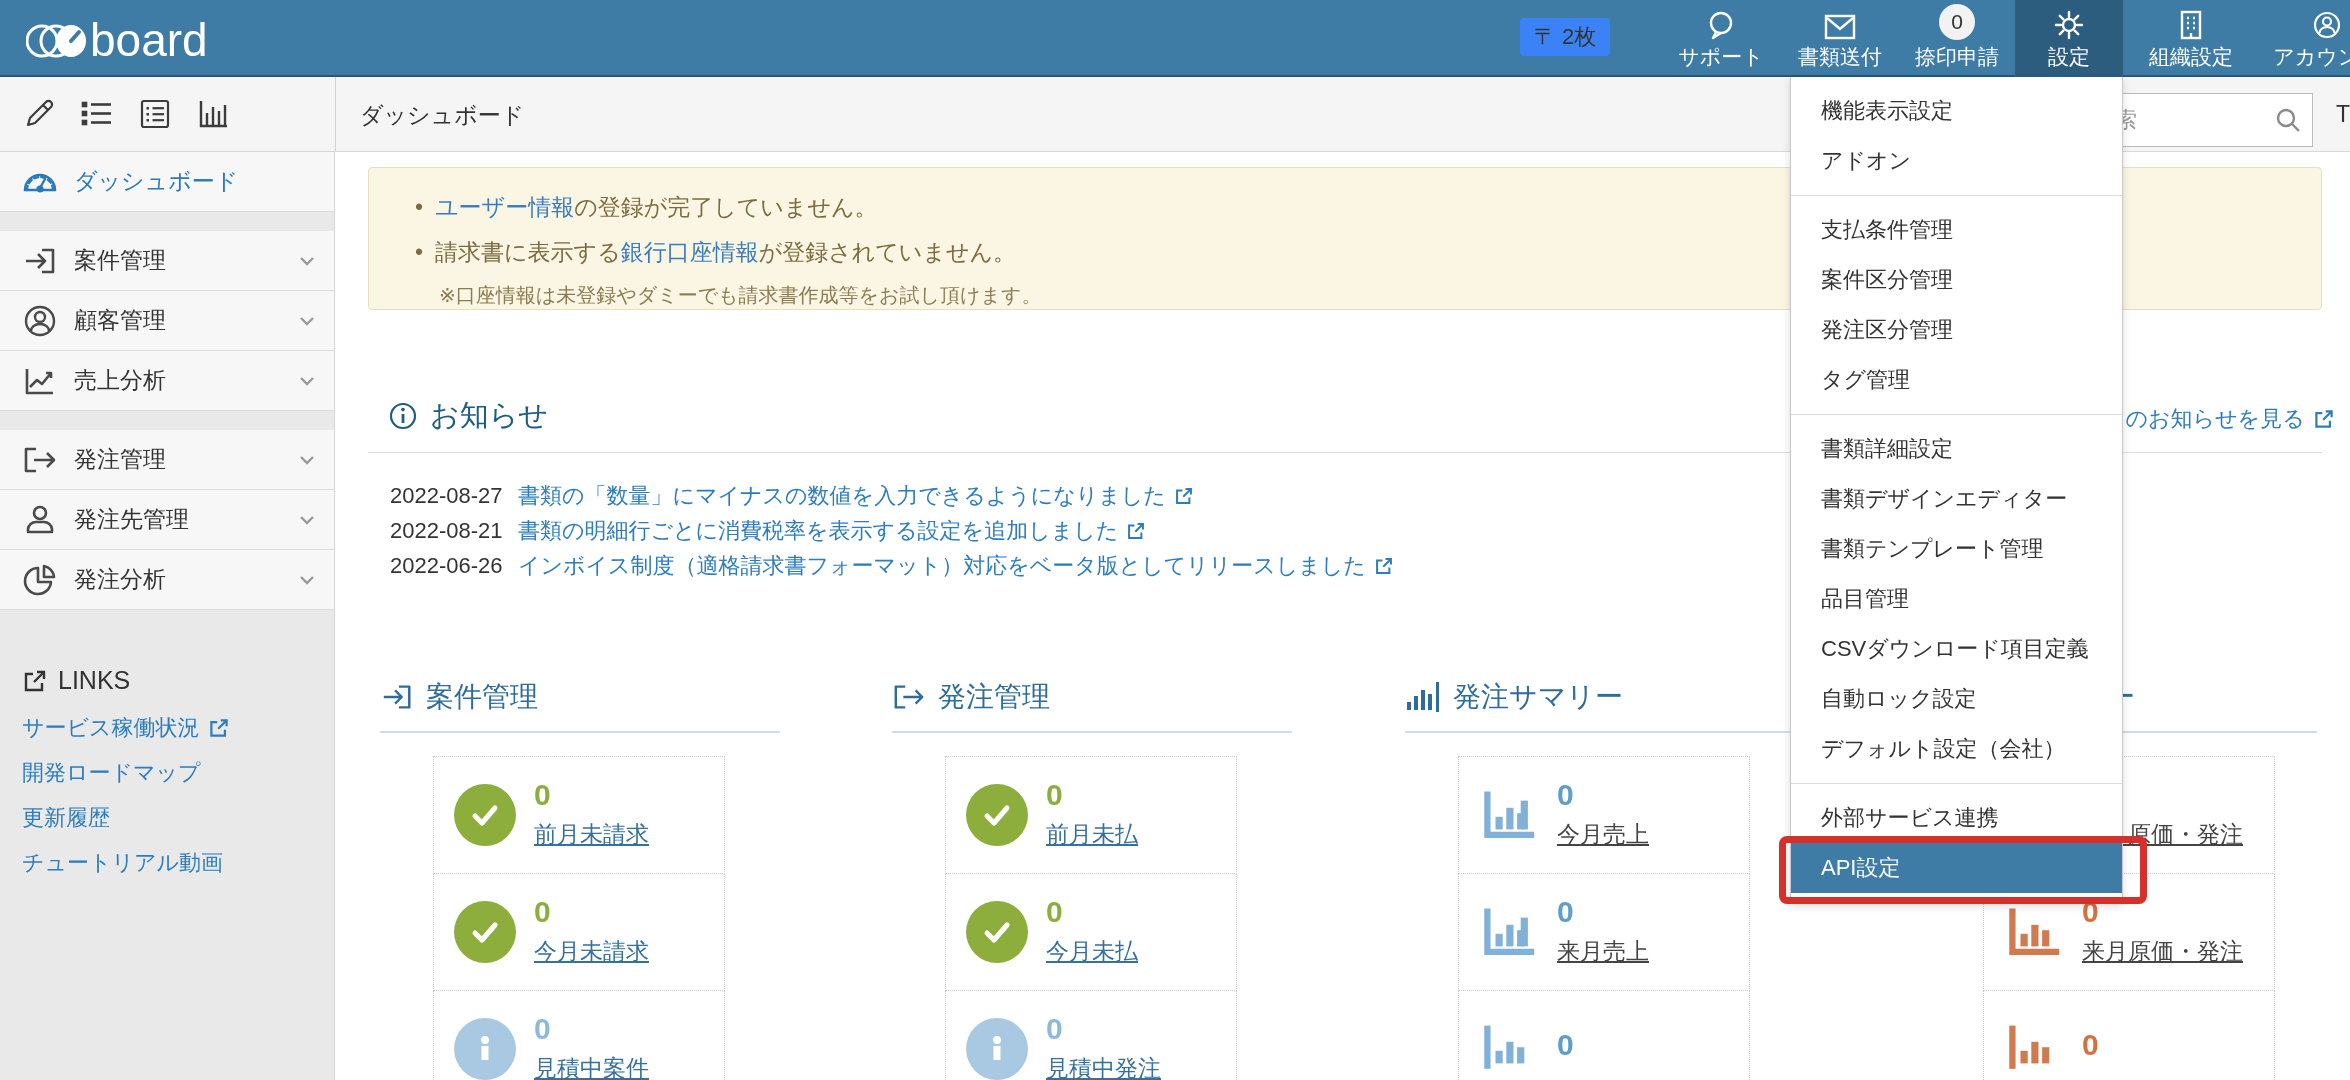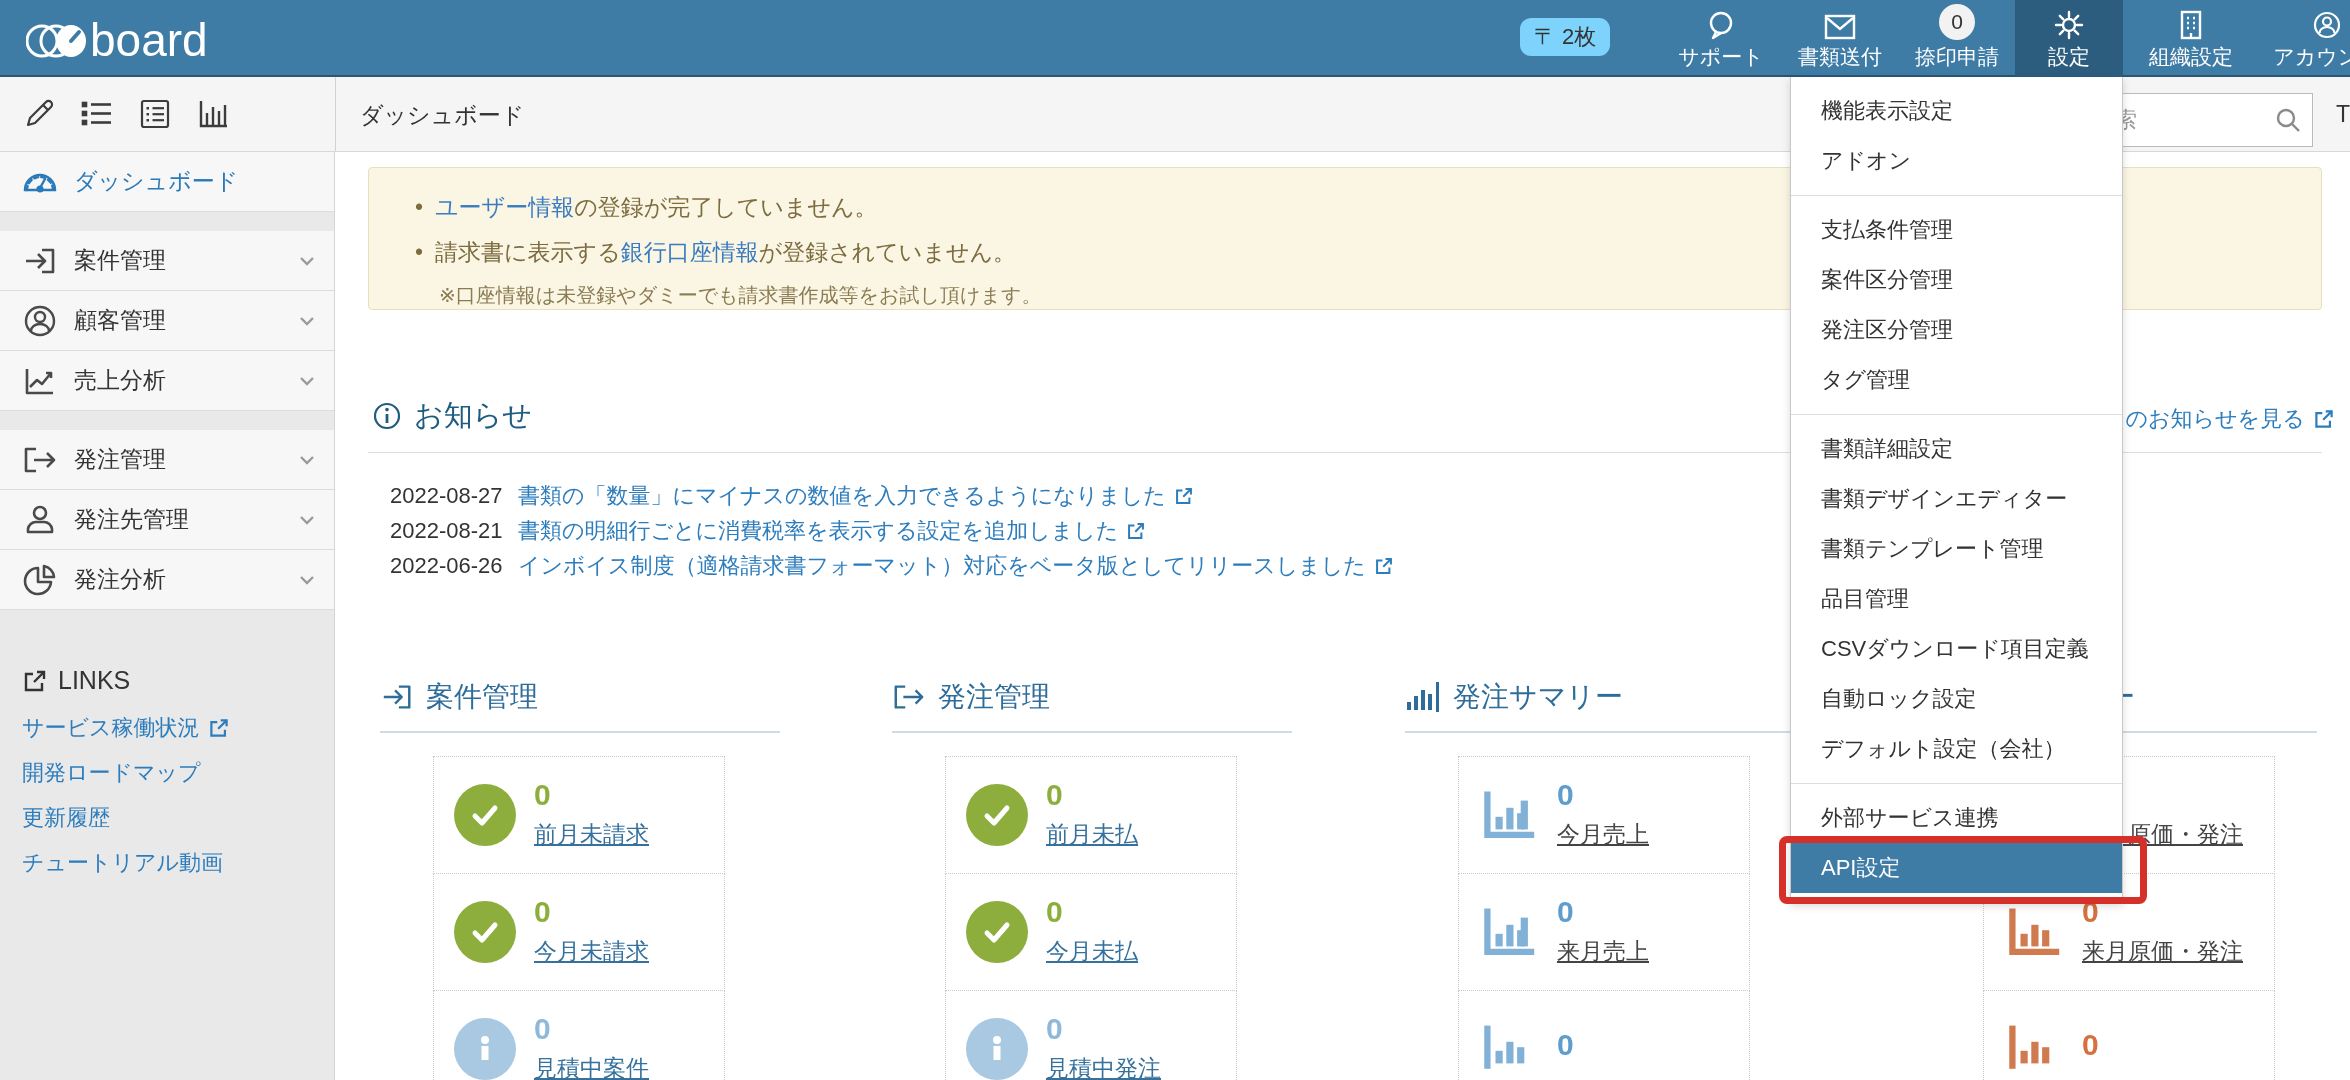--- a/index.html
+++ b/index.html
@@ -3,21 +3,21 @@
 <meta charset="utf-8">
 <style>
   html,body{margin:0;padding:0;background:#fff;}
   body{font-family:"Liberation Sans","DejaVu Sans",sans-serif;}
   #app{position:relative;width:2350px;height:1080px;overflow:hidden;background:#fff;}
 
   
   .topbar{position:absolute;left:0;top:0;width:2350px;height:77px;background:#3e7ca6;border-bottom:2px solid #2a5674;box-sizing:border-box;}
   .logo{position:absolute;left:26px;top:12px;display:flex;align-items:center;color:#fff;}
   .logo svg{display:block;}
-  .stamp-badge{position:absolute;left:1520px;top:18px;background:#7dd3fc;color:#333;font-size:22px;padding:8px 14px;border-radius:11px;line-height:1;}
+  .stamp-badge{position:absolute;left:1520px;top:18px;background:#3b82f6;color:#333;font-size:22px;padding:8px 14px;border-radius:4px;line-height:1;}
   .tb-item{position:absolute;top:0;height:77px;display:flex;flex-direction:column;align-items:center;justify-content:center;color:#fff;cursor:pointer;}
   .tb-item .tb-ico{height:34px;display:flex;align-items:flex-end;justify-content:center;}
   .tb-item .tb-label{font-size:21px;margin-top:3px;white-space:nowrap;}
   .tb-item.active{background:#2c5d7f;}
   .tb-badge{width:36px;height:36px;border-radius:50%;background:#f2f2f2;color:#333;font-size:21px;display:flex;align-items:center;justify-content:center;}
 
   
   .header{position:absolute;left:0;top:77px;width:2350px;height:75px;background:#f5f5f5;border-bottom:1px solid #d8d8d8;box-sizing:border-box;}
   .hdr-divider{position:absolute;left:335px;top:0;width:1px;height:74px;background:#d2d2d2;}
   .tool-ico{position:absolute;top:20px;width:34px;height:34px;color:#3c3c3c;cursor:pointer;}
@@ -30,35 +30,35 @@
 
   
   .sidebar{position:absolute;left:0;top:152px;width:335px;height:928px;background:#e9e9e9;border-right:1px solid #d5d5d5;box-sizing:border-box;}
   .side-item{background:#f7f7f7;height:60px;display:flex;align-items:center;padding:0 16px 0 22px;border-bottom:1px solid #dcdcdc;cursor:pointer;box-sizing:border-box;}
   .side-item .s-ico{width:36px;height:36px;margin-right:16px;flex:0 0 auto;color:#4a4a4a;}
   .side-item .s-label{font-size:23px;color:#333;flex:1;}
   .side-item.dash .s-label{color:#2a7ab9;}
   .side-item.dash .s-ico{color:#2a7ab9;}
   .side-gap{height:19px;background:#e9e9e9;}
   .chev{width:22px;height:22px;color:#9a9a9a;flex:0 0 auto;}
-  .links-block{padding:32px 0 0 22px;margin-top:24px;}
+  .links-block{padding:56px 0 0 22px;}
   .links-title{display:flex;align-items:center;font-size:25px;color:#333;margin-bottom:16px;}
   .links-title svg{margin-right:10px;color:#333;}
   .side-link{font-size:22px;color:#2d7dbd;margin-bottom:12px;display:flex;align-items:center;cursor:pointer;line-height:1.5;}
   .side-link svg{margin-left:8px;color:#2d7dbd;}
 
   
   .warning-box{position:absolute;left:368px;top:167px;width:1954px;height:143px;background:#fbf6e3;border:1px solid #e7dfc0;border-radius:4px;box-sizing:border-box;padding:24px 0 0 46px;}
   .warn-line{font-size:23px;color:#7c6c40;margin-bottom:14px;}
   .warn-line .bullet{color:#7c6c40;margin-right:12px;}
   .warn-link{color:#3a7cc0;cursor:pointer;}
   .warn-note{font-size:20px;color:#8a7b52;margin-left:24px;}
 
   
-  .news-title{position:absolute;left:372px;top:396px;display:flex;align-items:center;color:#1f5d80;font-size:29px;}
+  .news-title{position:absolute;left:388px;top:396px;display:flex;align-items:center;color:#1f5d80;font-size:29px;}
   .news-title svg{margin-right:12px;}
   .view-all{position:absolute;left:2058px;top:404px;font-size:22px;color:#2d7dbd;display:flex;align-items:center;white-space:nowrap;cursor:pointer;}
   .view-all svg{margin-left:8px;}
   .news-rule{position:absolute;left:368px;top:452px;width:1954px;height:1px;background:#d5dfe7;}
   .news-list{position:absolute;left:390px;top:478px;}
   .news-row{display:flex;align-items:center;font-size:22px;line-height:35px;}
   .news-date{color:#333;width:128px;flex:0 0 auto;}
   .news-link{color:#2d7dbd;display:flex;align-items:center;cursor:pointer;white-space:nowrap;}
   .news-link svg{margin-left:8px;}
 

